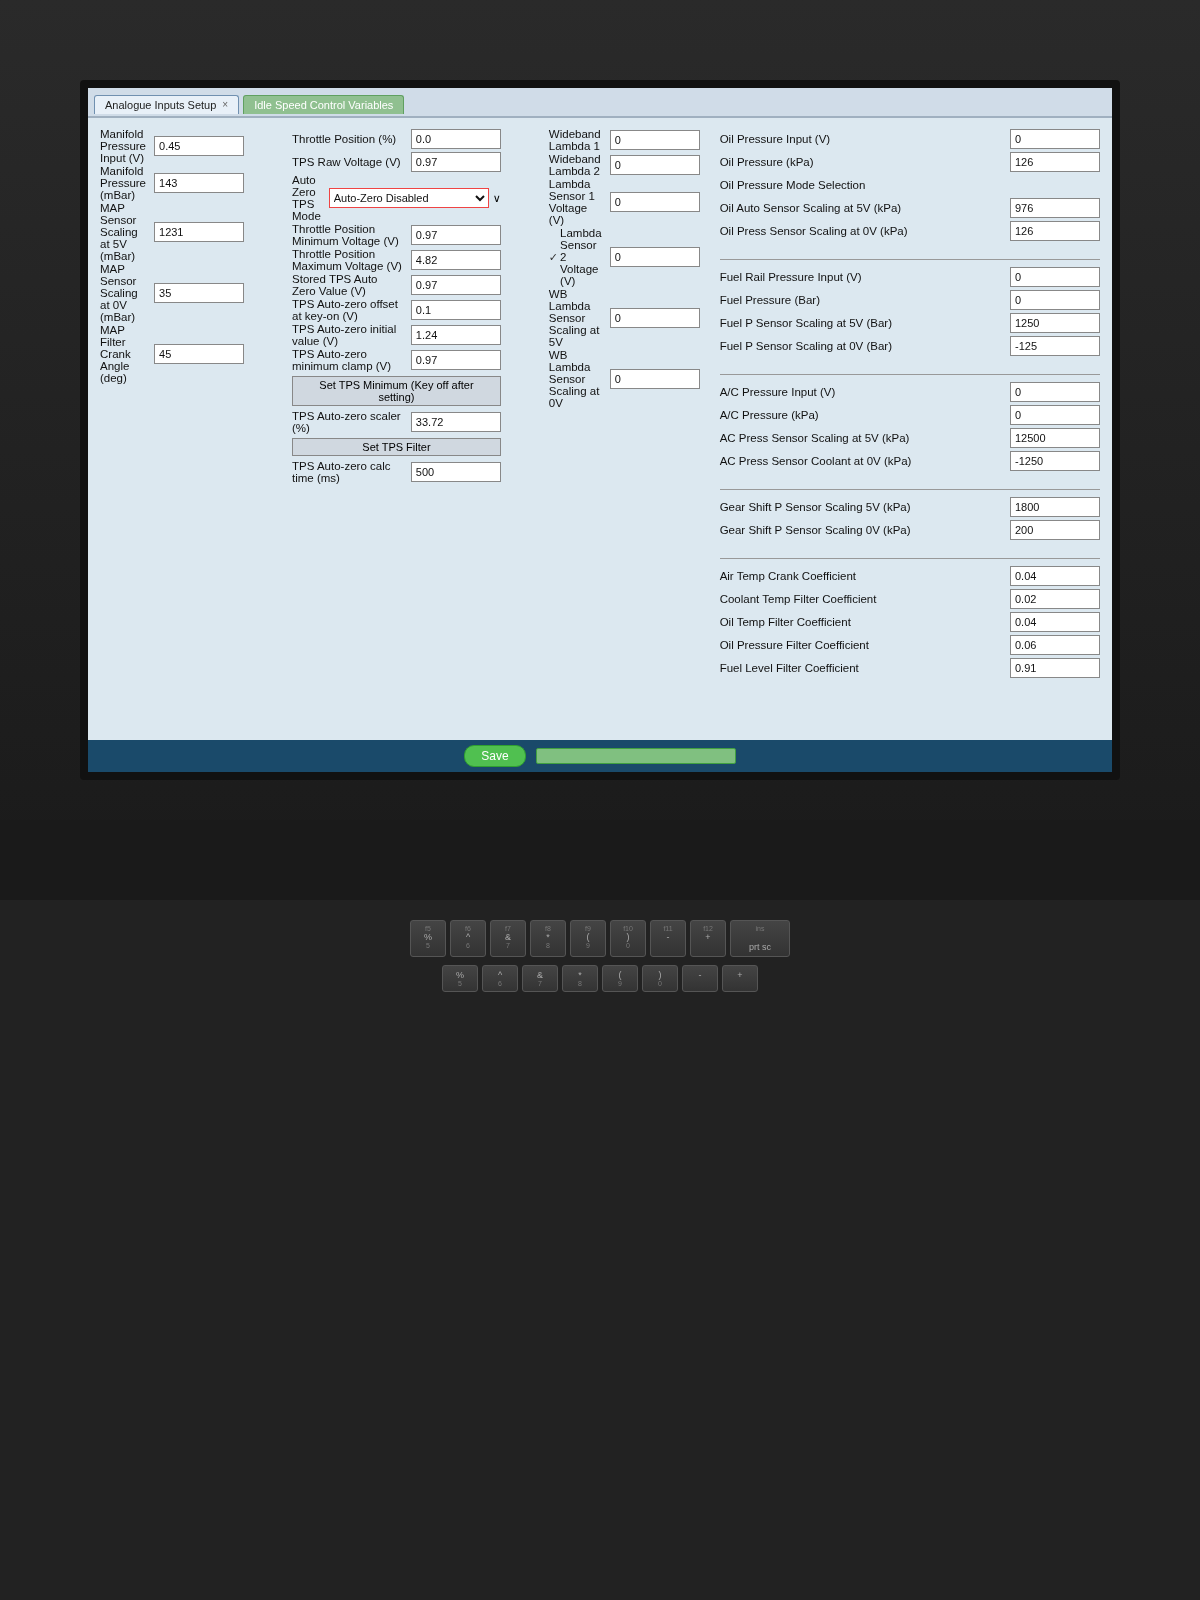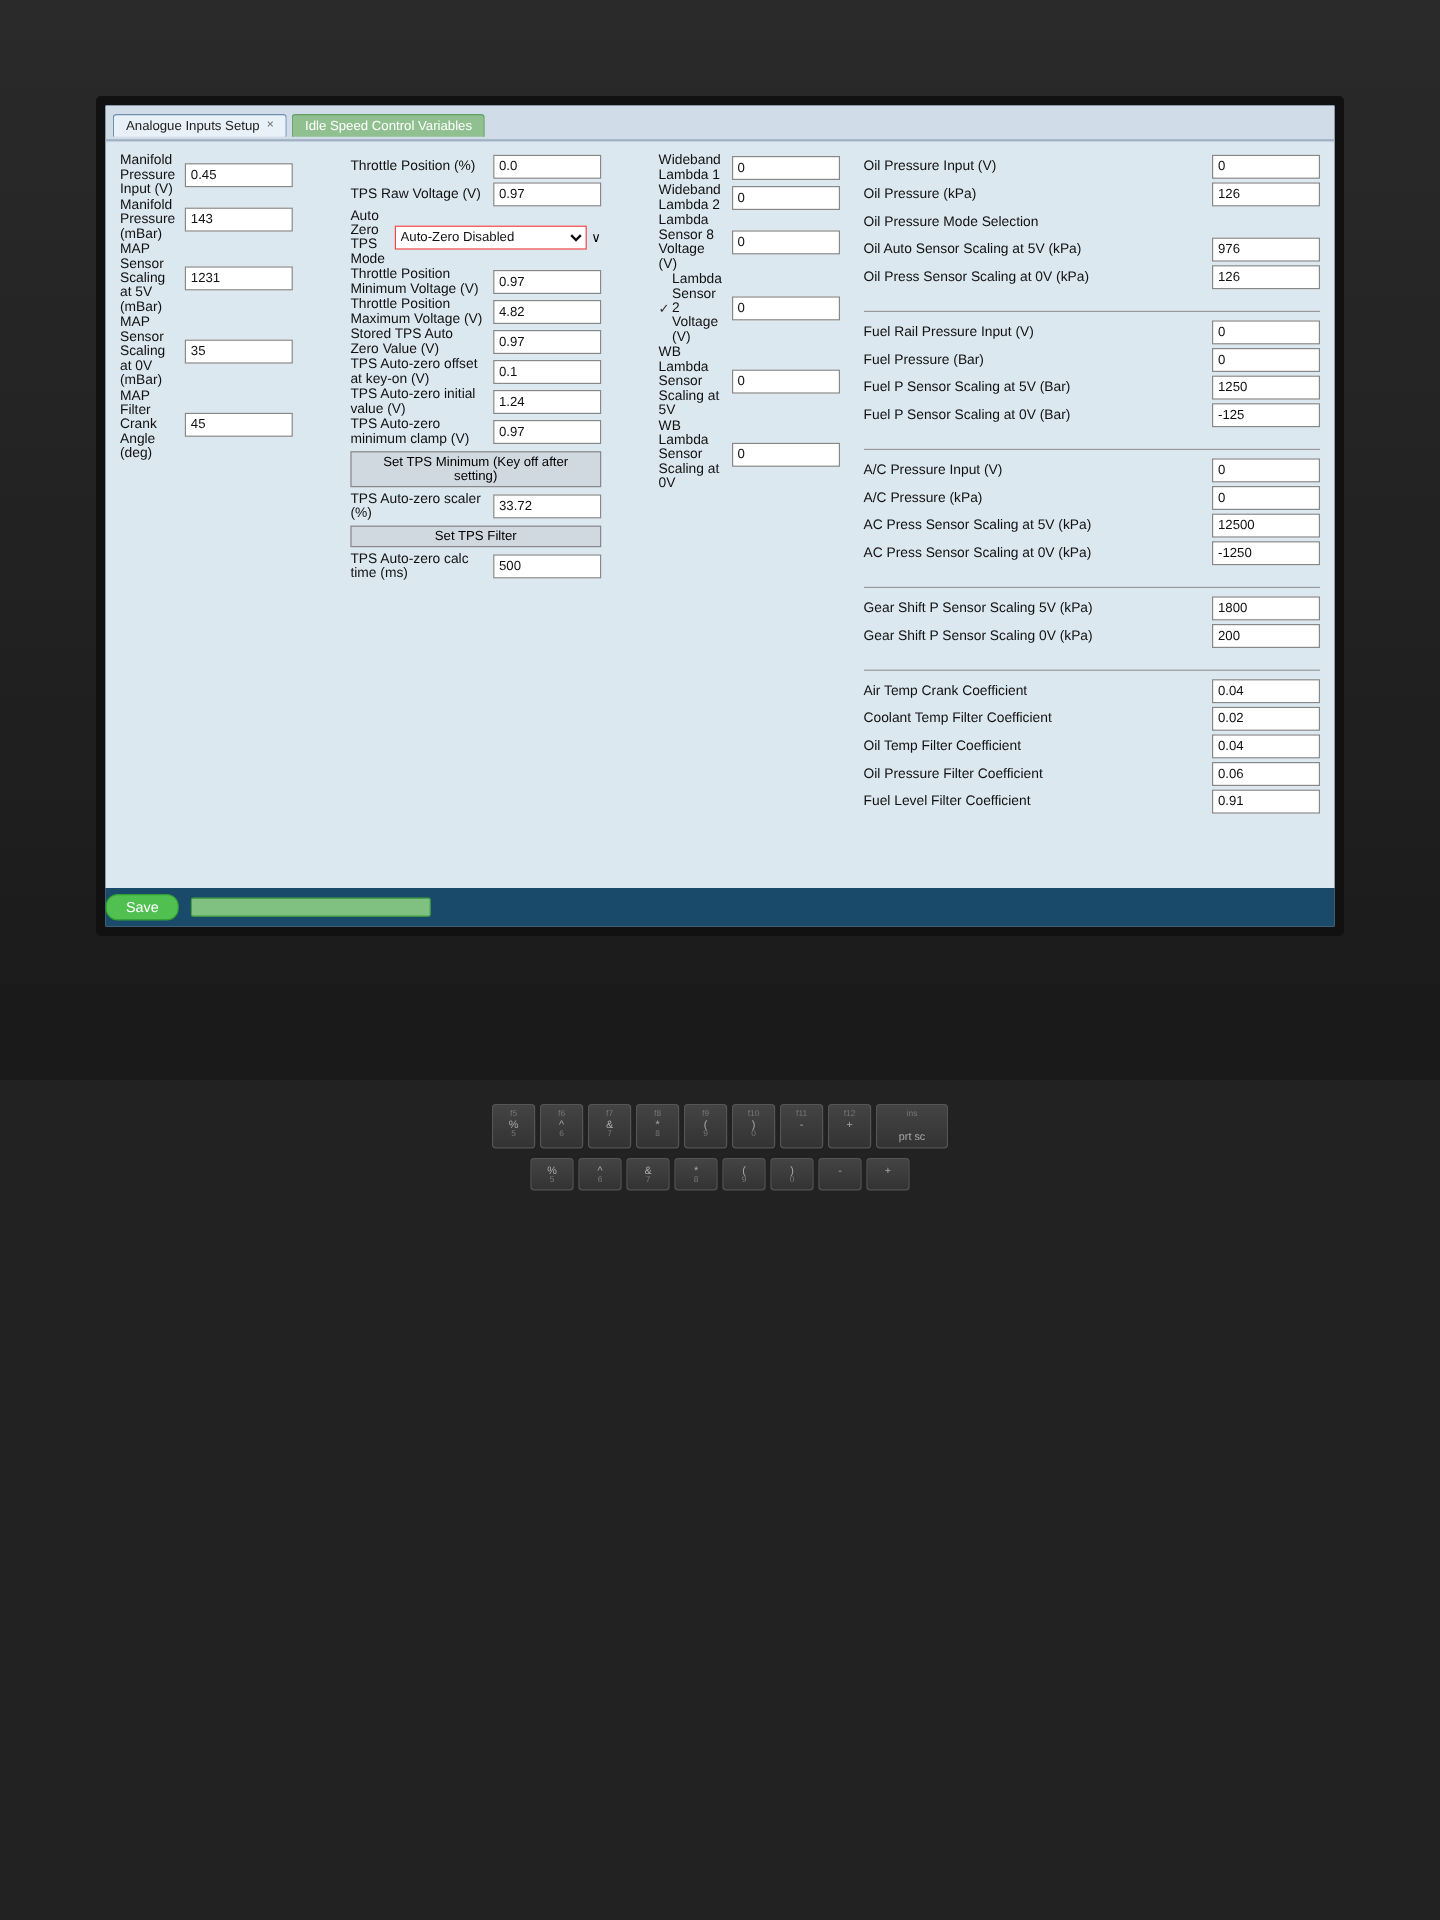--- a/index.html
+++ b/index.html
@@ -161,20 +161,21 @@
       width: 100%;
       margin: 2px 0;
     }
 
     
     .status-bar {
       height: 32px;
       background: #1a4a6a;
       display: flex;
       align-items: center;
+      justify-content: center;
       gap: 10px;
     }
 
     .save-btn {
       background: #50c050;
       border: 1px solid #30a030;
       border-radius: 10px;
       padding: 3px 16px;
       font-size: 12px;
       color: #fff;
@@ -412,21 +413,21 @@
           <div>
             <div class="form-row">
               <span class="form-label">Wideband Lambda 1</span>
               <input class="form-input" type="text" value="0" style="">
             </div>
             <div class="form-row">
               <span class="form-label">Wideband Lambda 2</span>
               <input class="form-input" type="text" value="0" style="">
             </div>
             <div class="form-row">
-              <span class="form-label">Lambda Sensor 8 Voltage (V)</span>
+              <span class="form-label">Lambda Sensor 1 Voltage (V)</span>
               <input class="form-input" type="text" value="0" style="">
             </div>
             <div class="form-row">
               <span style="font-size:11px;margin-right:2px;color:#333;">✓</span>
               <span class="form-label">Lambda Sensor 2 Voltage (V)</span>
               <input class="form-input" type="text" value="0" style="">
             </div>
             <div class="form-row">
               <span class="form-label">WB Lambda Sensor Scaling at 5V</span>
               <input class="form-input" type="text" value="0" style="">
@@ -494,21 +495,21 @@
             </div>
             <div class="form-row">
               <span class="form-label">A/C Pressure (kPa)</span>
               <input class="form-input" type="text" value="0" style="">
             </div>
             <div class="form-row">
               <span class="form-label">AC Press Sensor Scaling at 5V (kPa)</span>
               <input class="form-input" type="text" value="12500" style="">
             </div>
             <div class="form-row">
-              <span class="form-label">AC Press Sensor Scaling at 0V (kPa)</span>
+              <span class="form-label">AC Press Sensor Coolant at 0V (kPa)</span>
               <input class="form-input" type="text" value="-1250" style="">
             </div>
           </div>
 
           <div class="section-divider"></div>
           <hr class="horizontal-line">
 
           <div>
             <div class="form-row">
               <span class="form-label">Gear Shift P Sensor Scaling 5V (kPa)</span>

